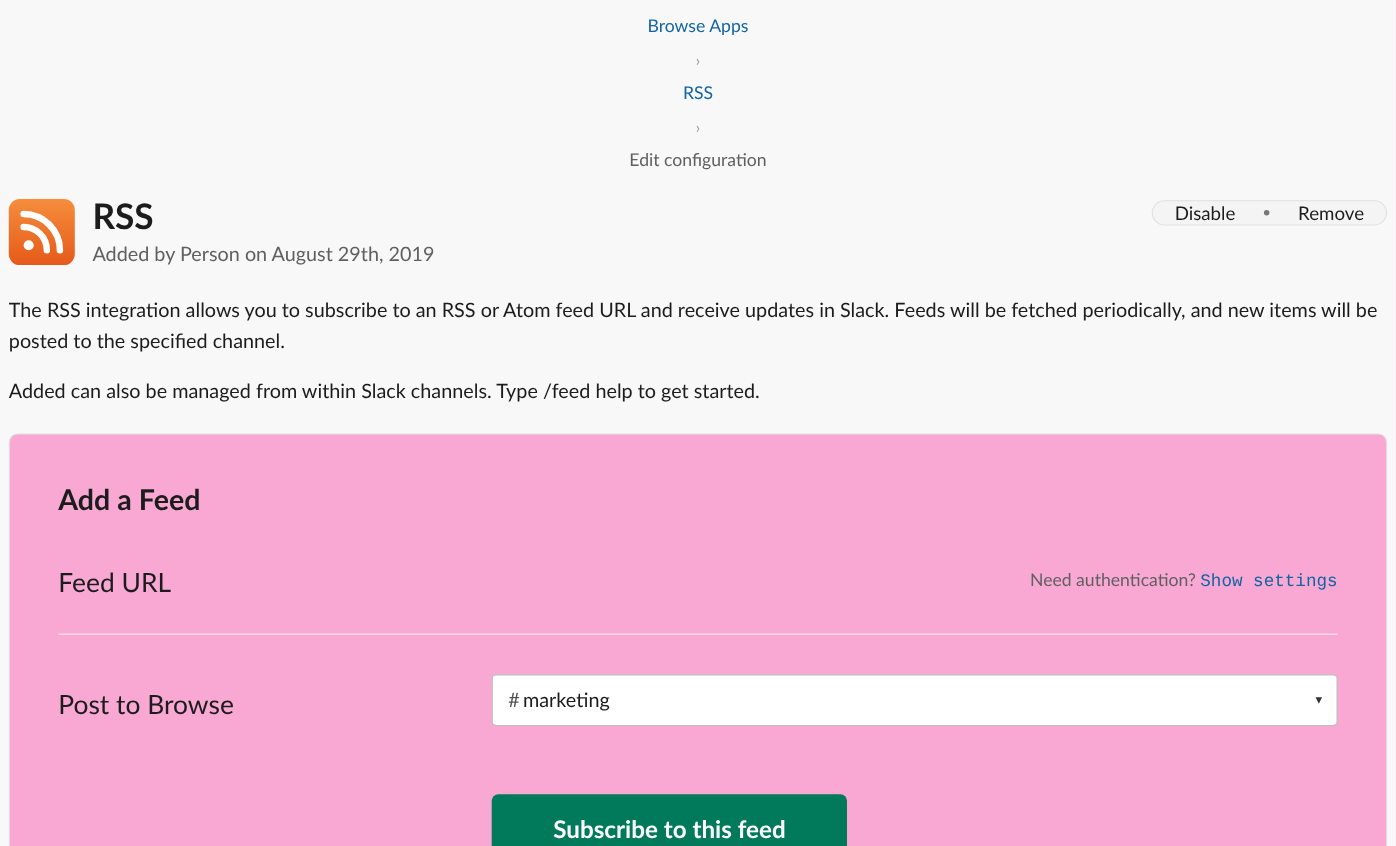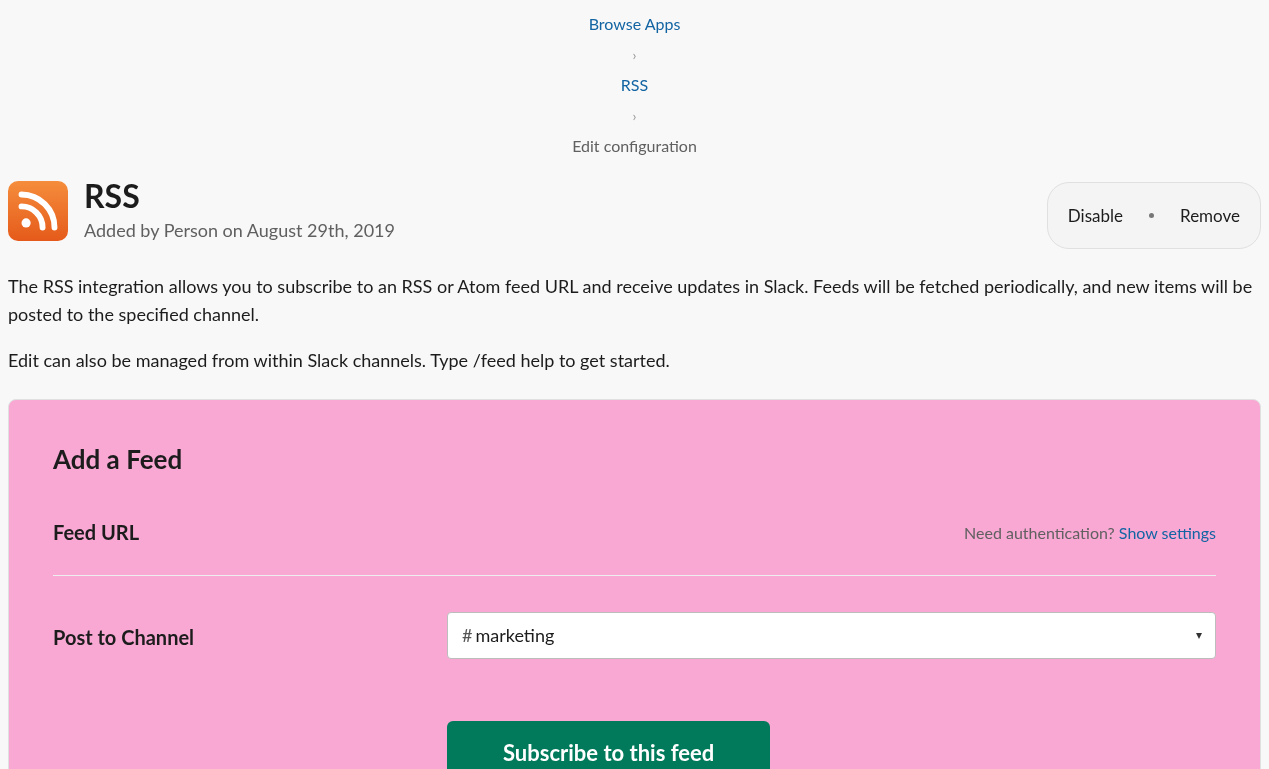--- a/index.html
+++ b/index.html
@@ -39,21 +39,21 @@
     }
     .app-icon svg { width: 44px; height: 44px; }
     .title-block h1 { font-size: 32px; font-weight: 700; color: #1d1c1d; line-height: 1.1; margin-bottom: 4px; }
     .title-block .subtitle { font-size: 18px; color: #616061; }
 
     .action-pill {
       display: flex; align-items: center;
       background: #f4f4f4;
       border: 1px solid #e0e0e0;
       border-radius: 22px;
-      padding: 22px 20px;
+      padding: 0 20px;
       gap: 26px;
       margin-top: 4px;
     }
     .action-pill button {
       background: none; border: none; font-size: 17px; color: #1d1c1d;
       cursor: pointer; font-family: inherit; padding: 0;
     }
     .action-pill .dot { width: 5px; height: 5px; background: #777; border-radius: 50%; }
 
     .description { font-size: 18px; color: #1d1c1d; margin-bottom: 18px; line-height: 1.55; }
@@ -68,22 +68,22 @@
     .card h2 { font-size: 26px; font-weight: 700; margin-bottom: 28px; }
 
     .form-row {
       display: flex;
       align-items: flex-start;
       gap: 24px;
     }
     .form-label {
       width: 370px;
       flex-shrink: 0;
-      font-size: 20px;
-      font-weight: 700;
+      font-size: 24px;
+      font-weight: 400;
       padding-top: 10px;
     }
     .form-field { flex: 1; }
 
     input[type="text"] {
       width: 100%;
       font-size: 18px;
       padding: 10px 14px;
       border: 1px solid #bdbdbd;
       border-radius: 6px;
@@ -91,21 +91,21 @@
       color: #1d1c1d;
       background: #fff;
     }
 
     .auth-hint {
       text-align: right;
       margin-top: 14px;
       font-size: 16px;
       color: #616061;
     }
-    .auth-hint a { color: #1264a3; text-decoration: none; }
+    .auth-hint a { color: #1264a3; text-decoration: none; font-family: Liberation Mono, monospace; }
 
     .divider { border: none; border-top: 1px solid #eee; margin: 28px 0 36px; }
 
     .select-wrap { position: relative; width: 100%; }
     .select-display {
       width: 100%;
       font-size: 18px;
       padding: 9px 36px 9px 14px;
       border: 1px solid #bdbdbd;
       border-radius: 4px;
@@ -160,38 +160,38 @@
     </div>
   </div>
   <div class="action-pill">
     <button>Disable</button>
     <span class="dot"></span>
     <button>Remove</button>
   </div>
 </div>
 
 <p class="description">The RSS integration allows you to subscribe to an RSS or Atom feed URL and receive updates in Slack. Feeds will be fetched periodically, and new items will be posted to the specified channel.</p>
-<p class="description">Edit can also be managed from within Slack channels. Type /feed help to get started.</p>
+<p class="description">Added can also be managed from within Slack channels. Type /feed help to get started.</p>
 
 <div class="card">
   <h2>Add a Feed</h2>
 
   <div class="form-row">
     <div class="form-label">Feed URL</div>
     <div class="form-field">
       <div class="auth-hint">
         <span>Need authentication? </span><a href="#">Show settings</a>
       </div>
     </div>
   </div>
 
   <hr class="divider">
 
   <div class="form-row">
-    <div class="form-label">Post to Channel</div>
+    <div class="form-label">Post to Browse</div>
     <div class="form-field">
       <div class="select-wrap">
         <div class="select-display">
           <span class="hash"># </span>
             <span>marketing</span>
         </div>
         <span class="select-chevron">▾</span>
       </div>
     </div>
   </div>

